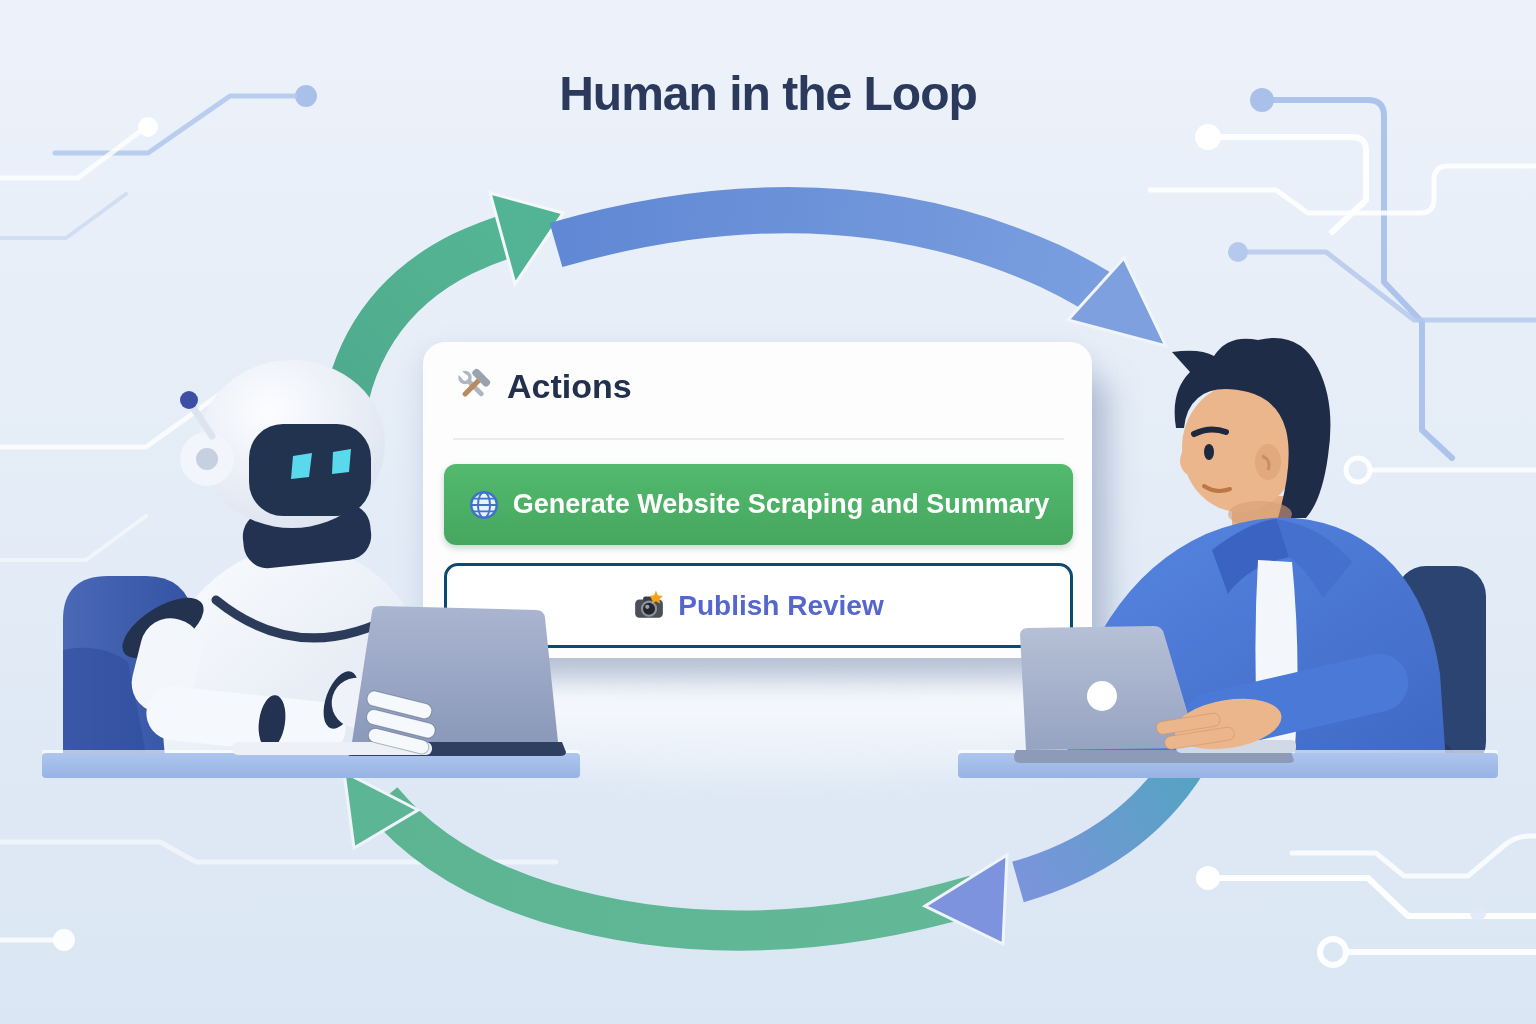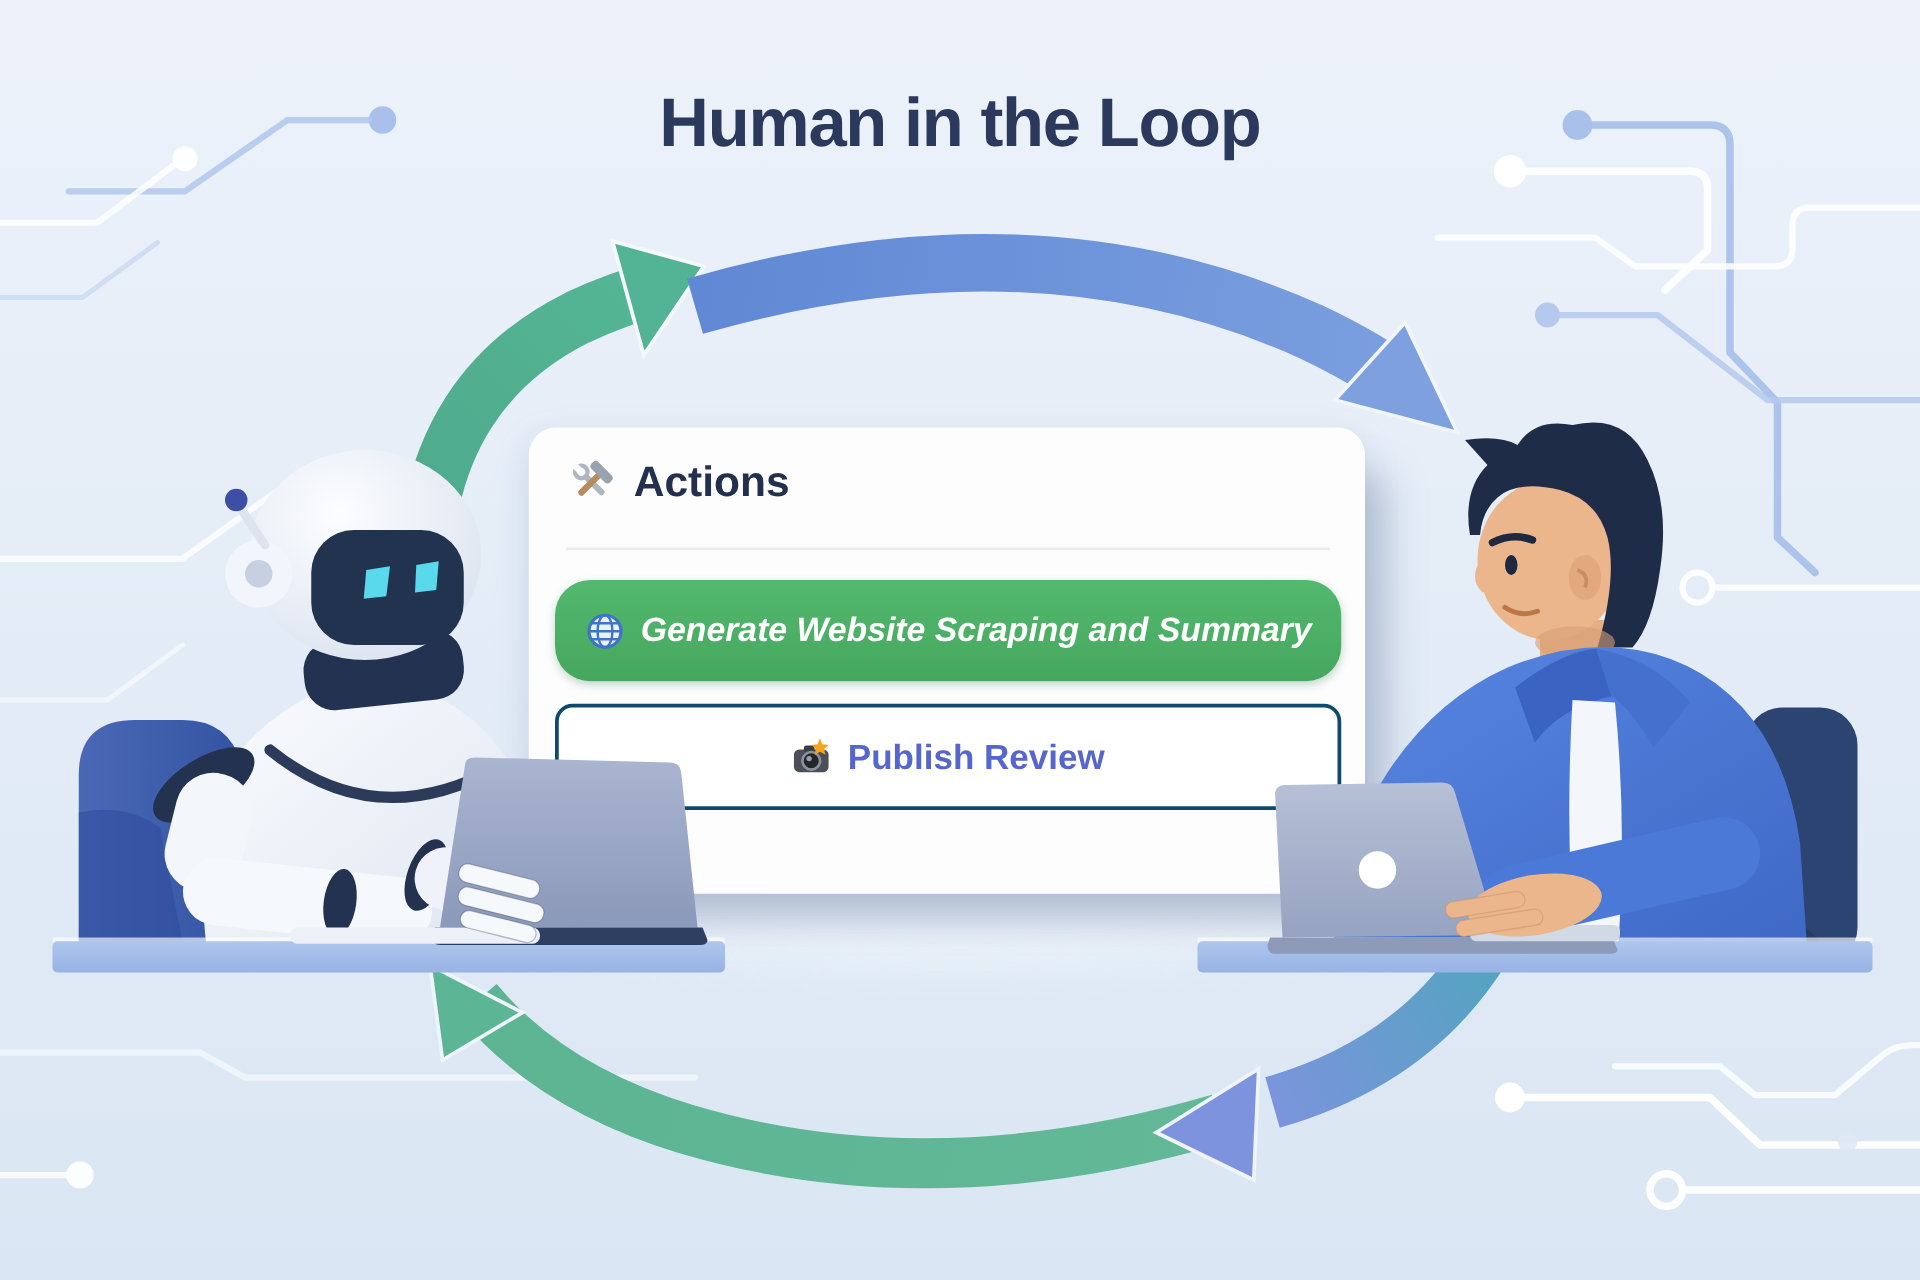--- a/index.html
+++ b/index.html
@@ -7,41 +7,40 @@
     width:1536px;height:1024px;overflow:hidden;position:relative;
     font-family:"Liberation Sans","DejaVu Sans",sans-serif;
     background:#e8eef8;
   }
   .stage{position:absolute;left:0;top:0;width:1536px;height:1024px;}
   .layer{position:absolute;left:0;top:0;width:1536px;height:1024px;}
   #bg-layer{z-index:0;}
   #fg-layer{z-index:2;pointer-events:none;}
   .page-title{
     position:absolute;left:0;top:66px;width:1536px;text-align:center;
-    font-size:55px;font-weight:bold;letter-spacing:-1px;color:#2b3a5c;
+    font-size:48px;font-weight:bold;letter-spacing:-1px;color:#2b3a5c;
     z-index:3;margin:0;pointer-events:none;
   }
   .card{
-    position:absolute;left:423px;top:342px;width:669px;height:373px;
+    position:absolute;left:423px;top:342px;width:669px;height:316px;
     background:#fdfdfe;border-radius:22px;z-index:1;
     box-shadow:0 10px 24px rgba(150,166,196,.35), 26px 30px 28px -8px rgba(143,159,190,.5);
   }
   .card-header{display:flex;align-items:center;gap:14px;padding:24px 0 0 30px;}
   .card-header .hdr-label{font-size:34px;font-weight:bold;color:#22304e;}
   .divider{position:absolute;left:30px;right:28px;top:88px;height:2px;background:#ebecf0;border:none;}
   .btn{
     position:absolute;left:21px;width:629px;display:flex;align-items:center;
     justify-content:center;gap:13px;font-weight:bold;cursor:pointer;
     font-family:"Liberation Sans","DejaVu Sans",sans-serif;
   }
   .btn-green{
-    top:122px;height:81px;border:none;border-radius:28px;color:#ffffff;font-size:27px;
+    top:122px;height:81px;border:none;border-radius:12px;color:#ffffff;font-size:27px;
     background:linear-gradient(#52b96e,#46a75e);
     box-shadow:0 3px 7px rgba(70,130,90,.30);
-    font-style:italic;
   }
   .btn-outline{
     top:221px;height:85px;background:#ffffff;border:3px solid #0c4a6e;border-radius:14px;
     color:#5566cd;font-size:28px;
   }
   .btn .ico{flex:0 0 auto;display:block;}
 </style>
 </head>
 <body>
 

